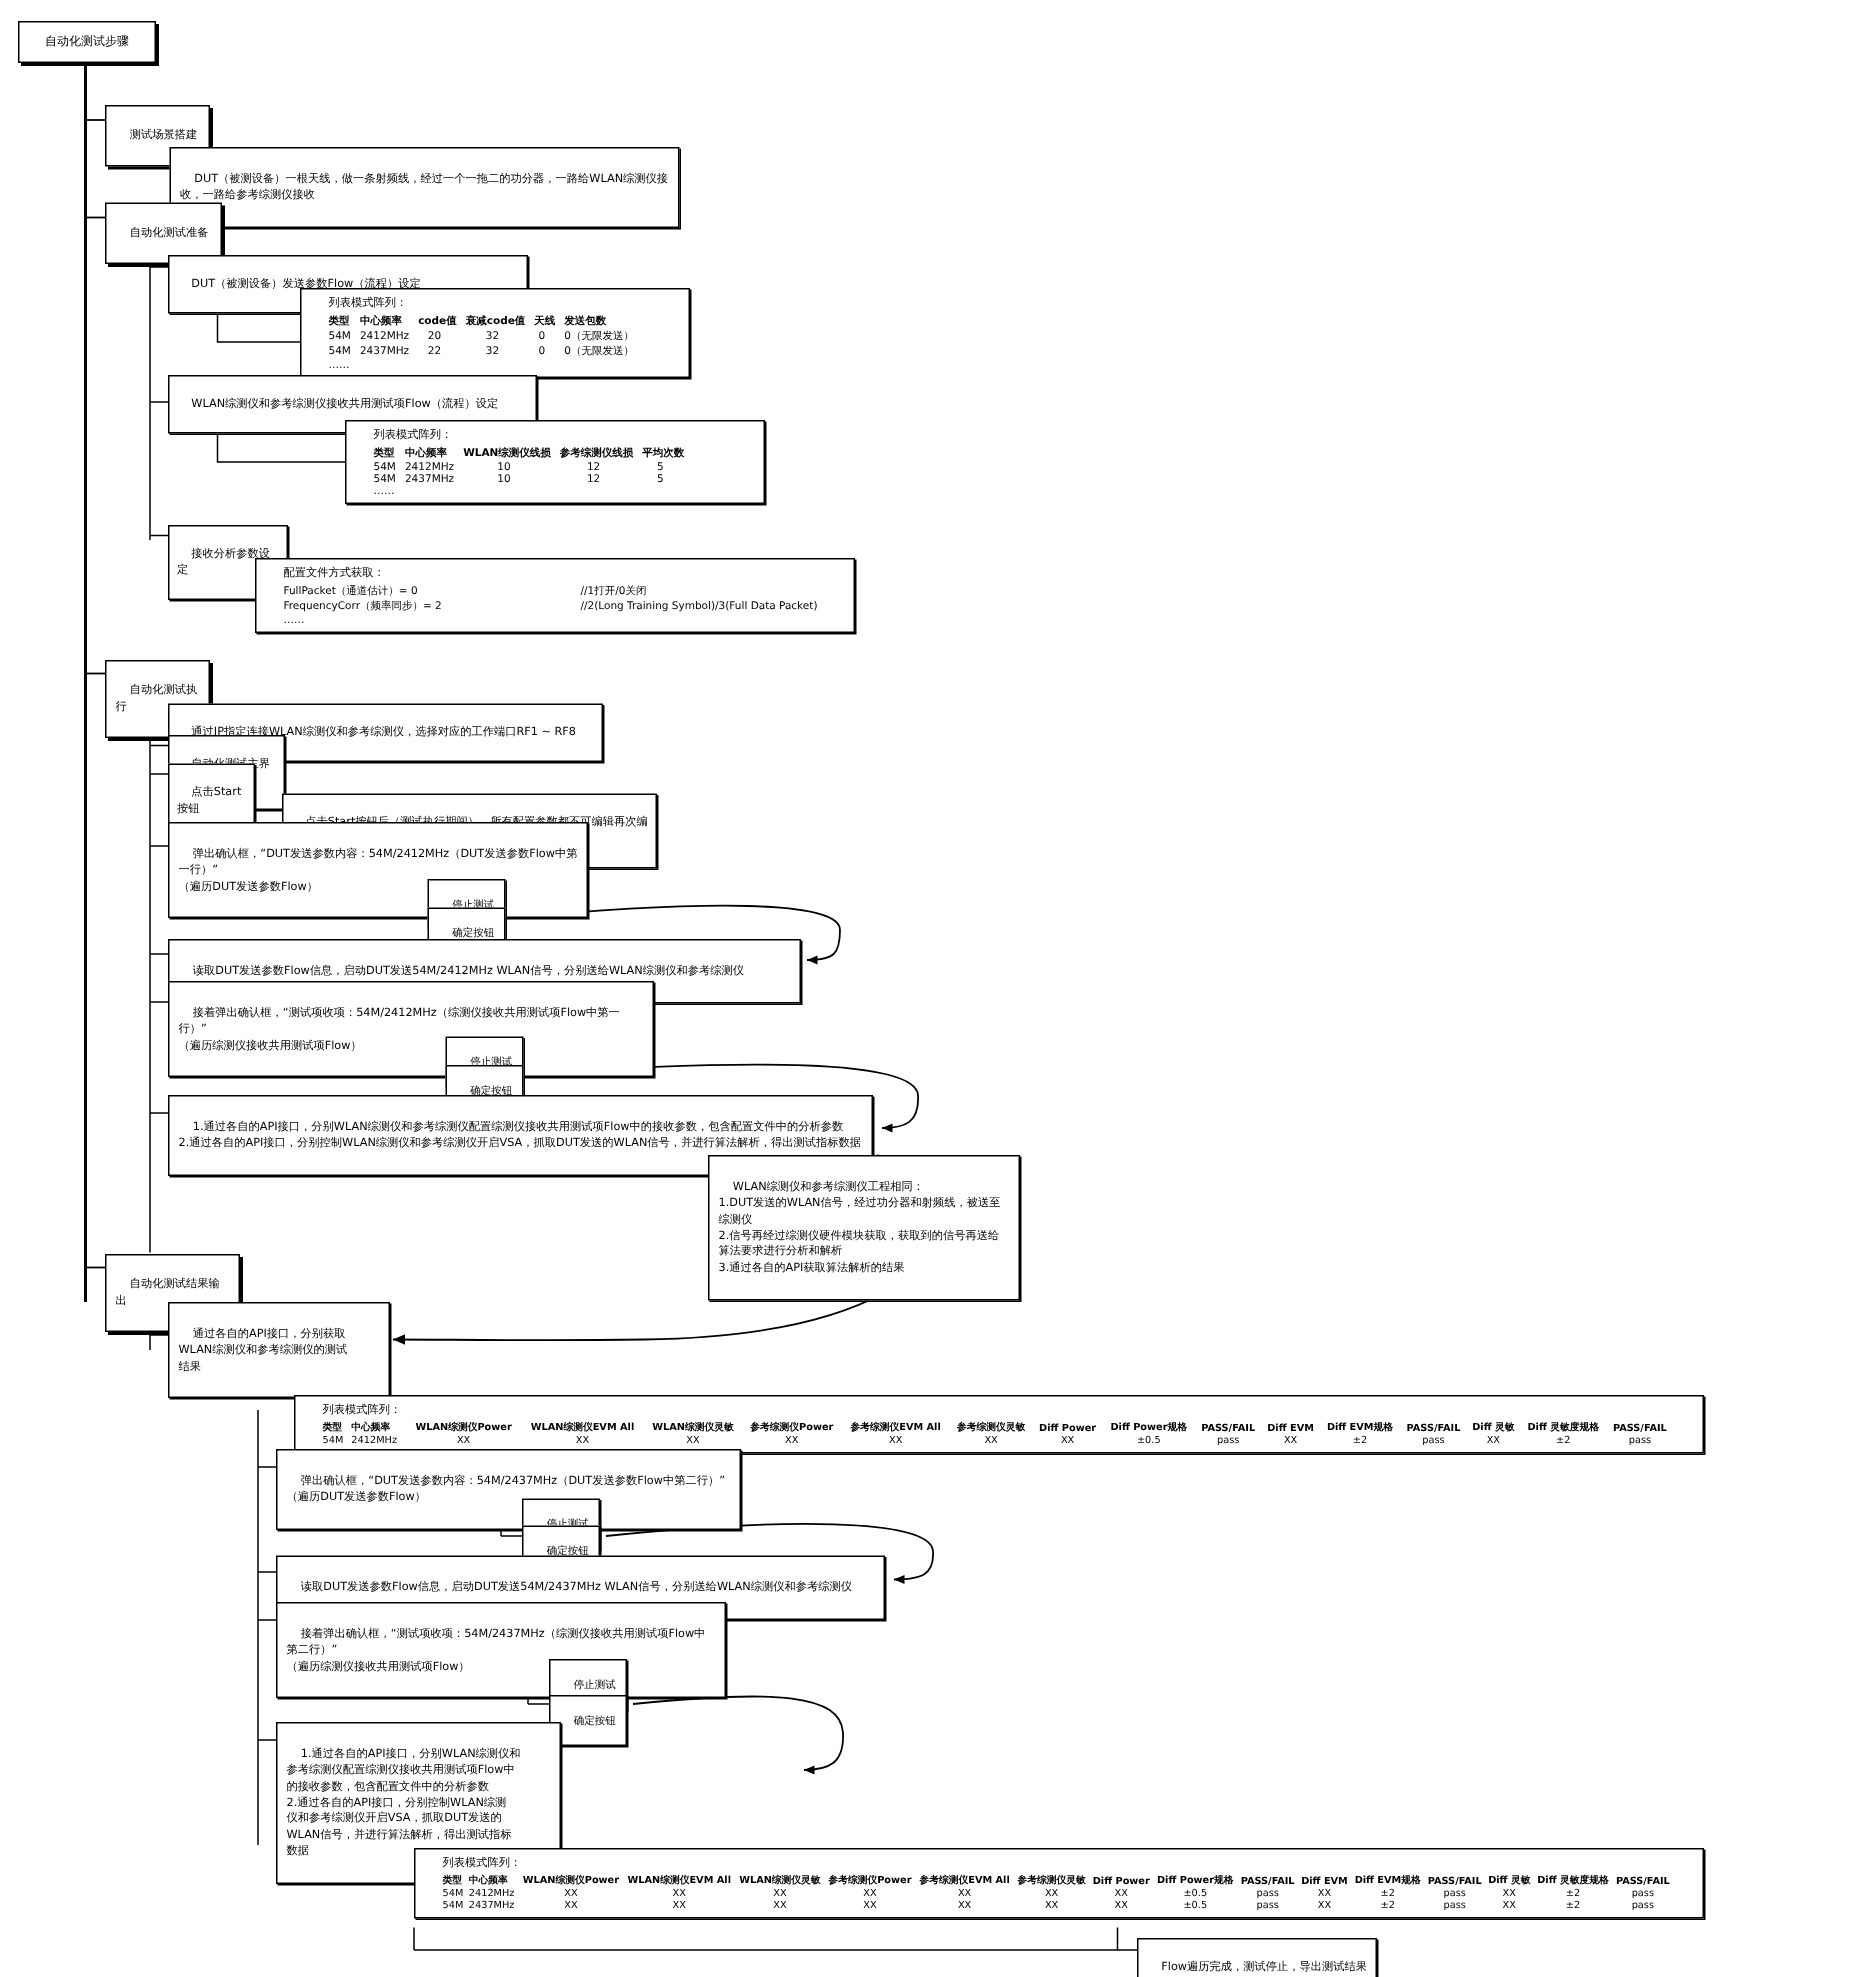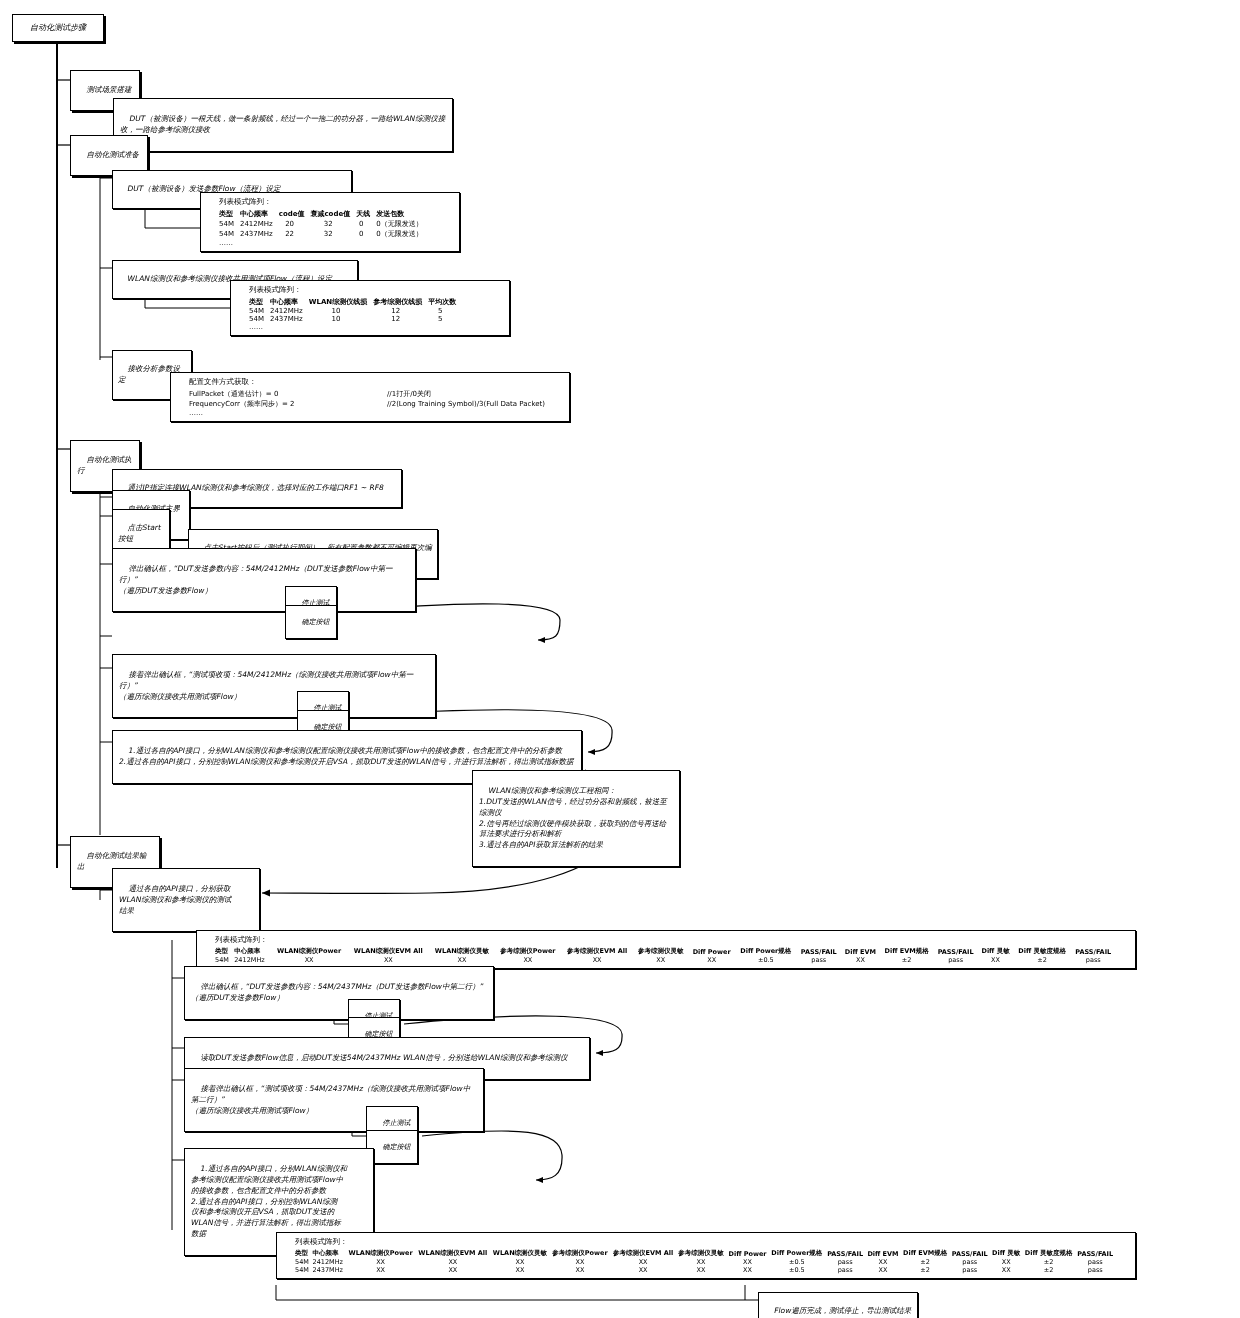--- a/index.html
+++ b/index.html
@@ -18,21 +18,20 @@
   
   .box{
     position:absolute;
     border:1px solid #000;
     background:#fff;
     box-sizing:border-box;
     font-size:8px;
     line-height:1.45;
     padding:3px 5px;
     white-space:pre-wrap;
-    font-style:italic;
   }
   .box.title{
     font-size:8px;
     padding:5px 7px;
     border:1px solid #000;
     box-shadow:2px 2px 0 #000;
   }
   .box.stage{
     font-size:7.5px;
     padding:3px 6px;
@@ -222,21 +221,21 @@
           <td class="num">22</td>
           <td class="num">32</td>
           <td class="num">0</td>
           <td>0（无限发送）</td>
         </tr>
       </tbody>
     </table>
     <div class="ellip">……</div>
   </div>
 
-  <div class="box step" style="left:112px;top:260px;width:246px;">
+  <div class="box step" style="left:112px;top:250px;width:246px;">
     <span>WLAN综测仪和参考综测仪接收共用测试项Flow（流程）设定</span>
   </div>
 
   <div class="tblbox" style="left:230px;top:280px;width:280px;">
     <div class="tbl-caption">列表模式阵列：</div>
     <table class="flat">
       <thead>
           <tr>
         <td>类型</td>
         <td>中心频率</td>
@@ -299,32 +298,35 @@
   </div>
 
   <div class="box step" style="left:112px;top:509px;width:58px;">
     <span>点击Start按钮</span>
   </div>
 
   <div class="box step" style="left:188px;top:529px;width:250px;">
     <span>点击Start按钮后（测试执行期间），所有配置参数都不可编辑再次编辑</span>
   </div>
 
-  <div class="box note" style="left:112px;top:548px;width:304px;">
+  <div class="box note" style="left:112px;top:548px;width:280px;">
     <span>弹出确认框，“DUT发送参数内容：54M/2412MHz（DUT发送参数Flow中第一行）”
 （遍历DUT发送参数Flow）</span>
   </div>
 
   <div class="box small" style="left:285px;top:586px;width:52px;">
     <span>停止测试</span>
   </div>
   <div class="box small" style="left:285px;top:605px;width:52px;">
     <span>确定按钮</span>
   </div>
 
+  <div class="box note" style="left:112px;top:626px;width:422px;">
+    <span>读取DUT发送参数Flow信息，启动DUT发送54M/2412MHz WLAN信号，分别送给WLAN综测仪和参考综测仪</span>
+  </div>
 
   <div class="box note" style="left:112px;top:654px;width:324px;">
     <span>接着弹出确认框，“测试项收项：54M/2412MHz（综测仪接收共用测试项Flow中第一行）”
 （遍历综测仪接收共用测试项Flow）</span>
   </div>
 
   <div class="box small" style="left:297px;top:691px;width:52px;">
     <span>停止测试</span>
   </div>
   <div class="box small" style="left:297px;top:710px;width:52px;">

